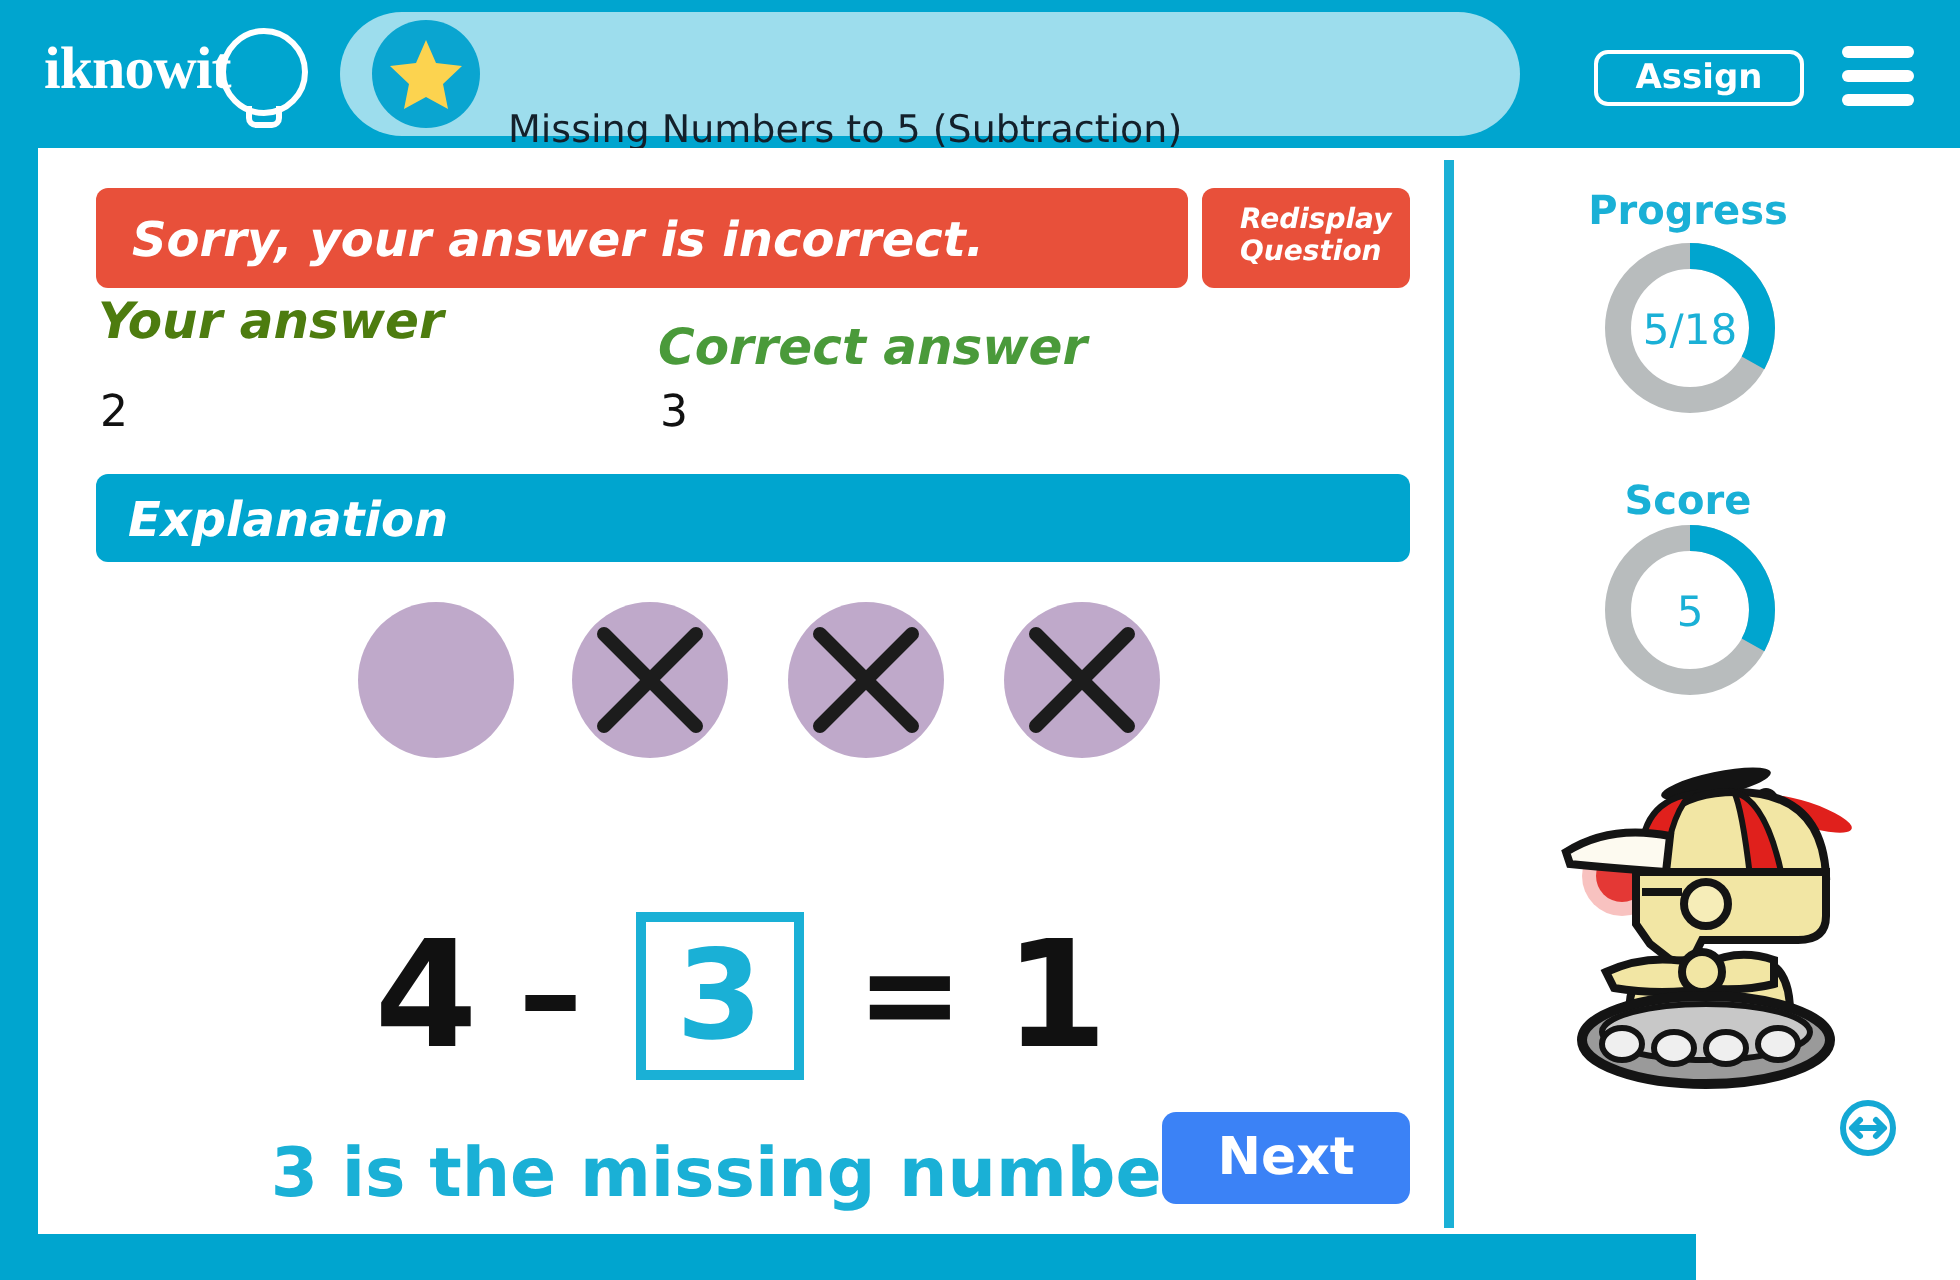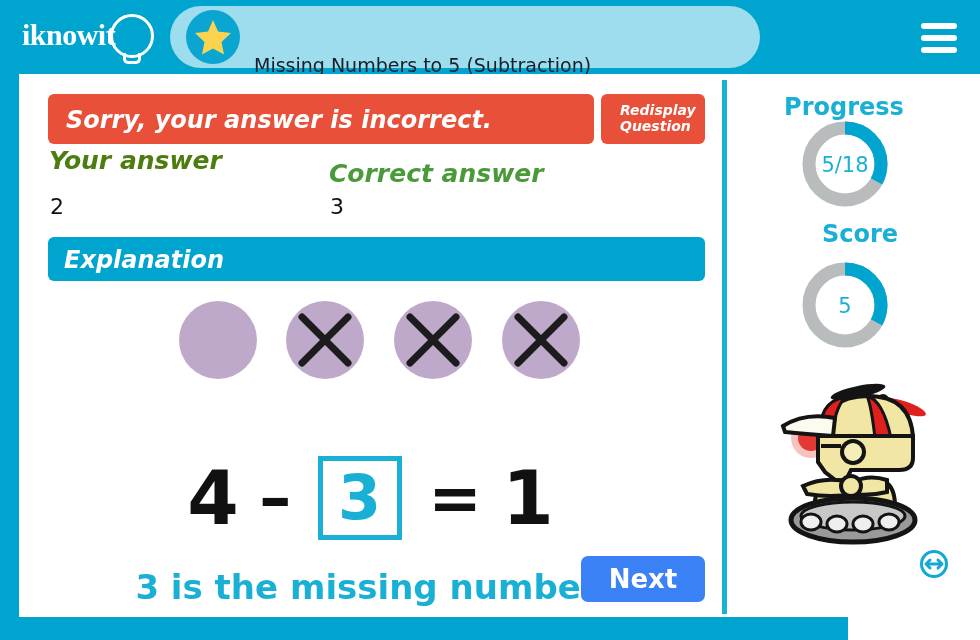--- a/index.html
+++ b/index.html
@@ -374,21 +374,21 @@
     text-align: center;
     line-height: 46px;
     font-family: "DejaVu Sans", sans-serif;
   }
 
   
   .meter-label {
     position: absolute;
     width: 234px;
     text-align: center;
-    font-size: 24px;
+    font-size: 20px;
     font-weight: bold;
     color: #1ab0d6;
     font-family: "DejaVu Sans", sans-serif;
   }
   .meter-ring {
     position: absolute;
     left: 72px;
     width: 92px;
     height: 92px;
   }
@@ -396,21 +396,21 @@
     position: absolute;
     width: 92px;
     text-align: center;
     font-size: 21px;
     color: #1ab0d6;
     font-family: "DejaVu Sans", sans-serif;
   }
   #progress-label { top: 19px; }
   #progress-ring  { top: 44px; }
   #progress-value { left: 72px; top: 79px; }
-  #score-label    { top: 146px; margin-left: 16px; }
+  #score-label    { top: 164px; }
   #score-ring     { top: 185px; }
   #score-value    { left: 72px; top: 220px; }
 
   
   #mascot {
     position: absolute;
     left: 36px;
     top: 300px;
     width: 180px;
     height: 190px;
@@ -442,20 +442,21 @@
     </div>
 
     <div id="star-badge">
       <svg width="38" height="36" viewBox="0 0 38 36">
         <polygon points="19,1 24,12.5 37,14 27.5,23 30,35.5 19,29.5 8,35.5 10.5,23 1,14 14,12.5" fill="#fcd34f"></polygon>
       </svg>
     </div>
 
     <div id="header-title">Missing Numbers to 5 (Subtraction)</div>
 
+    <div id="assign-btn">Assign</div>
 
     <div id="menu-btn">
       <i></i>
       <i></i>
       <i></i>
     </div>
   </div>
 
   <div id="main-col">
 

